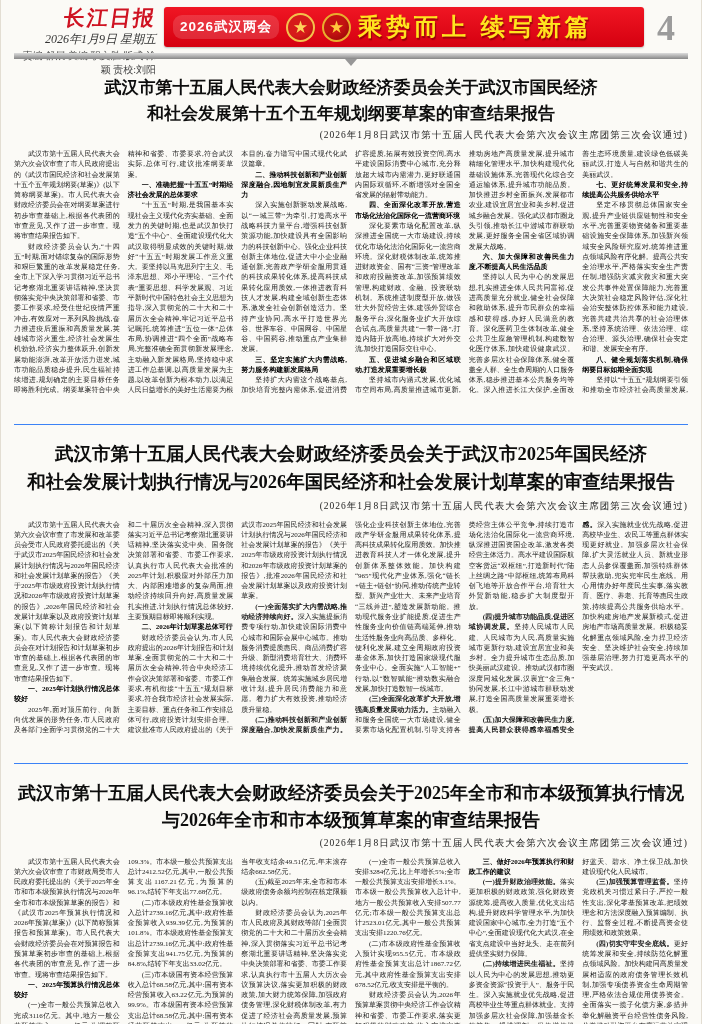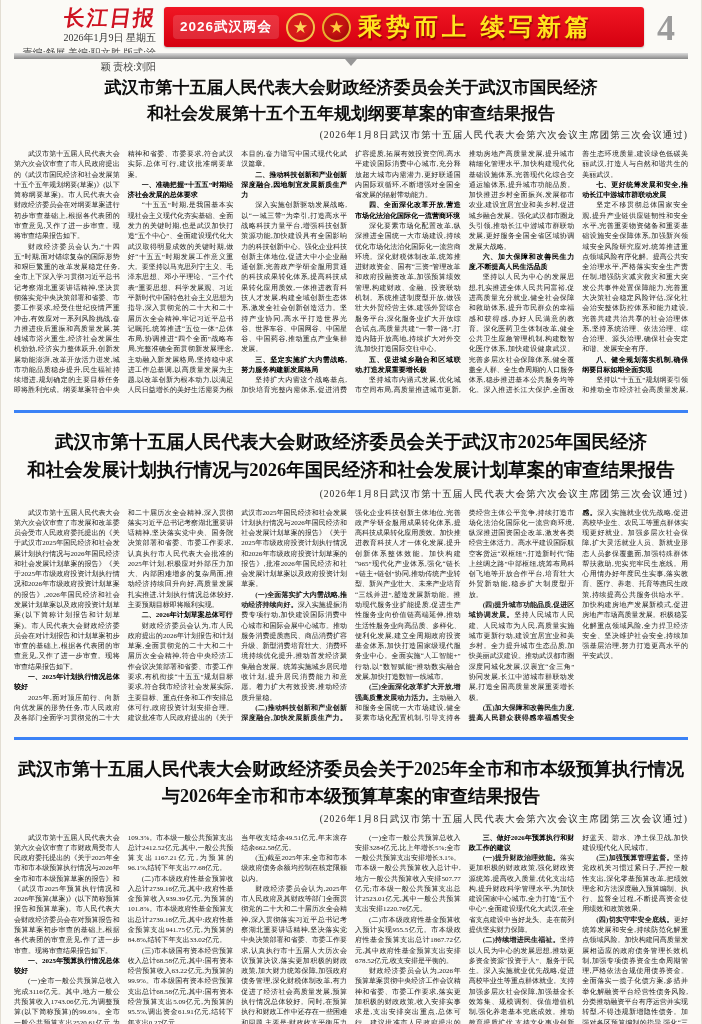--- a/index.html
+++ b/index.html
@@ -8,46 +8,46 @@
   .page{
     width:702px; height:1024px; background:#fbfaf6; overflow:hidden;
     border-left:1px solid #e3ded3; border-right:1px solid #e3ded3;
     padding:0 13px; position:relative;
   }
   
   .hdr{ display:flex; align-items:flex-start; padding-top:7px; height:50px; }
   .mast{ width:150px; text-align:right; padding-right:8px; }
   .logo{ font-size:21px; font-weight:900; color:#cf1322; line-height:1.05;
          transform:skewX(-8deg); letter-spacing:2px; }
-  .date{ font-size:10px; color:#333; margin-top:2px; }
+  .date{ font-size:12px; color:#333; margin-top:2px;font-style:italic; }
   .eds{ font-size:10px; color:#444; margin-top:1px; }
   .banner{ flex:1; height:40px; background:linear-gradient(#f01623,#d50010);
            border-radius:3px; display:flex; align-items:center; padding:0 9px; gap:7px;
            box-shadow:0 1px 2px rgba(0,0,0,.25); }
   .tag{ color:#fff; font-weight:700; font-size:13.5px; letter-spacing:1px;
-        background:rgba(255,255,255,.15); border-radius:4px; padding:3px 7px;
+        background:rgba(255,255,255,.15); border-radius:9px; padding:3px 7px;
         font-family:"Liberation Sans", sans-serif; white-space:nowrap; }
   .emblem{ width:29px; height:29px; border-radius:50%; flex:0 0 auto;
            background:radial-gradient(circle at 38% 32%, #d61a1a 55%, #a80808 100%);
            border:2px solid #f3c14c; color:#ffd35c;
            display:inline-flex; align-items:center; justify-content:center; font-size:15px; }
   .emblem.cpc{ background:radial-gradient(circle at 38% 32%, #c41212 45%, #8d0404 100%);
                border-color:#e9ae2e; color:#ffc83d; }
   .slogan{ color:#ffe41e; font-weight:900; font-size:24px; letter-spacing:4px;
            font-family:"Liberation Sans", sans-serif; white-space:nowrap;
            text-shadow:1px 2px 1px rgba(110,0,0,.6); }
   .pageno{ width:44px; text-align:center; font-size:36px; font-weight:700;
            color:#9b9b9b; line-height:42px; }
   .rule{ height:6px; background:linear-gradient(#dcdcdc,#878787); margin-top:3px; position:relative; }
   .tri{ position:absolute; left:50%; top:6px; transform:translateX(-50%);
         width:0; height:0; border-left:6px solid transparent;
         border-right:6px solid transparent; border-top:7px solid #979797; }
   
   .article{ padding-top:16px; }
-  .article + .article{ border-top:3px solid #3b82f6; margin-top:5px; }
+  .article + .article{ border-top:1px solid #3b82f6; margin-top:19px; }
   h2 .tl{ display:block; text-align:center; font-weight:800; color:#0d0d0d; line-height:1.5; }
   .a1 .tl{ font-size:17px; }
   .a2 .tl{ font-size:18.5px; }
   .a3 .tl{ font-size:18px; }
   .passed{ text-align:right; font-size:9.5px; color:#222; letter-spacing:1px; margin:3px 0 7px; }
   .cols{ column-count:6; column-gap:8px; column-fill:auto; overflow:hidden;
          font-size:7px; line-height:1.47; text-align:justify; color:#191919; }
   .cols1{ height:256px; }
   .cols2{ height:224px; }
   .cols3{ height:238px; }
@@ -93,21 +93,21 @@
         <p class="sub">二、推动科技创新和产业创新深度融合,因地制宜发展新质生产力</p>
         <p>深入实施创新驱动发展战略,以“一城三带”为牵引,打造高水平战略科技力量平台,增强科技创新策源功能,加快建设具有全国影响力的科技创新中心。强化企业科技创新主体地位,促进大中小企业融通创新,完善政产学研金服用贯通的科技成果转化体系,提高科技成果转化应用质效,一体推进教育科技人才发展,构建全域创新生态体系,激发全社会创新创造活力。坚持产业协同,高水平打造世界光谷、世界车谷、中国网谷、中国星谷、中国药谷,推动重点产业集群发展。</p>
         <p class="sub">三、坚定实施扩大内需战略,努力服务构建新发展格局</p>
         <p>坚持扩大内需这个战略基点,加快培育完整内需体系,促进消费扩容提质,拓展有效投资空间,高水平建设国际消费中心城市,充分释放超大城市内需潜力,更好联通国内国际双循环,不断增强对全国全省发展的辐射带动能力。</p>
         <p class="sub">四、全面深化改革开放,营造市场化法治化国际化一流营商环境</p>
         <p>深化要素市场化配置改革,纵深推进全国统一大市场建设,持续优化市场化法治化国际化一流营商环境。深化财税体制改革,统筹推进财政资金、国有“三资”管理改革和政府投融资改革,加强预算绩效管理,构建财政、金融、投资联动机制。系统推进制度型开放,做强壮大外贸经营主体,建强外贸综合服务平台,深化服务业扩大开放综合试点,高质量共建“一带一路”,打造内陆开放高地,持续扩大对外交流,加快打造国际交往中心。</p>
         <p class="sub">五、促进城乡融合和区域联动,打造发展重要增长极</p>
         <p>坚持城市内涵式发展,优化城市空间布局,高质量推进城市更新,推动房地产高质量发展,提升城市精细化管理水平,加快构建现代化基础设施体系,完善现代化综合交通运输体系,提升城市功能品质。加快推进乡村全面振兴,发展都市农业,建设宜居宜业和美乡村,促进城乡融合发展。强化武汉都市圈龙头引领,推动长江中游城市群联动发展,更好服务全国全省区域协调发展大战略。</p>
         <p class="sub">六、加大保障和改善民生力度,不断提高人民生活品质</p>
         <p>坚持以人民为中心的发展思想,扎实推进全体人民共同富裕,促进高质量充分就业,健全社会保障和救助体系,提升市民群众的幸福感和获得感,办好人民满意的教育。深化医药卫生体制改革,健全公共卫生应急管理机制,构建数智化医疗体系,加快建设健康武汉。完善多层次社会保障体系,健全覆盖全人群、全生命周期的人口服务体系,稳步推进基本公共服务均等化。深入推进长江大保护,全面改善生态环境质量,建设绿色低碳美丽武汉,打造人与自然和谐共生的美丽武汉。</p>
-        <p class="sub">七、更好统筹发展和安全,推动长江中游城市群联动发展</p>
+        <p class="sub">七、更好统筹发展和安全,持续提高公共服务供给水平</p>
         <p>坚定不移贯彻总体国家安全观,提升产业链供应链韧性和安全水平,完善重要物资储备和重要基础设施安全保障体系,加强新兴领域安全风险研究应对,统筹推进重点领域风险有序化解。提高公共安全治理水平,严格落实安全生产责任制,增强防灾减灾救灾和重大突发公共事件处置保障能力,完善重大决策社会稳定风险评估,深化社会治安整体防控体系和能力建设,完善共建共治共享的社会治理体系,坚持系统治理、依法治理、综合治理、源头治理,确保社会安定和谐、发展安全有序。</p>
         <p class="sub">八、健全规划落实机制,确保纲要目标如期全面实现</p>
         <p>坚持以“十五五”规划纲要引领和推动全市经济社会高质量发展,注重多规衔接、统筹协调,加快编制各类专项规划和区域规划,构建科学有机的规划体系。聚焦谋实举措、找准抓手,围绕重点工作制定重大项目、重大政策、重大改革、重大平台“四张清单”,整体推进各项目标任务落地见效。健全政策协调和工作协同机制,建立现代化大武汉评价指数,加强规划实施情况监测,定期评估、及时修订各项政策措施,完善优化考核办法,强化清单化管理、数智化评估、团队化运行,确保现代化大武汉建设各项任务落实落地。</p>
       </div>
   </section>
 
   <section class="article a2">
     <h2>
       <span class="tl">武汉市第十五届人民代表大会财政经济委员会关于武汉市2025年国民经济</span>
       <span class="tl">和社会发展计划执行情况与2026年国民经济和社会发展计划草案的审查结果报告</span>

